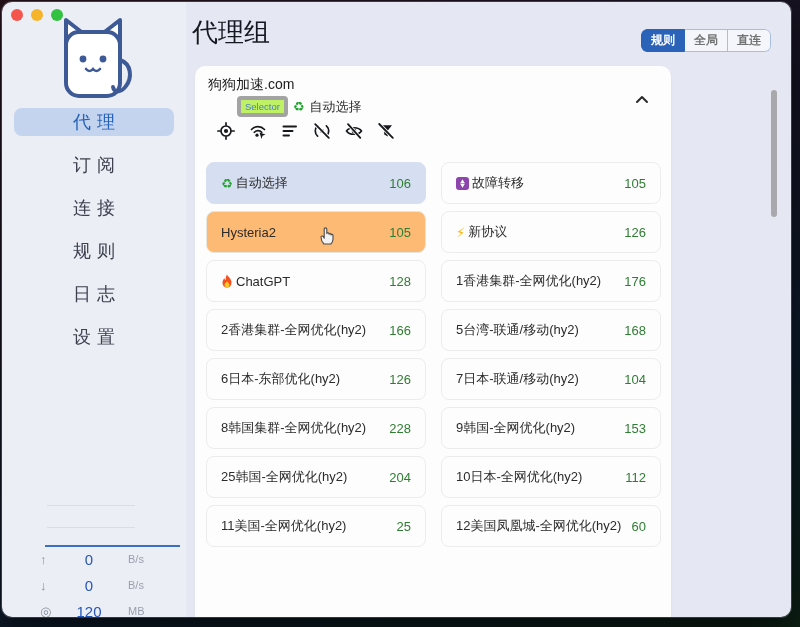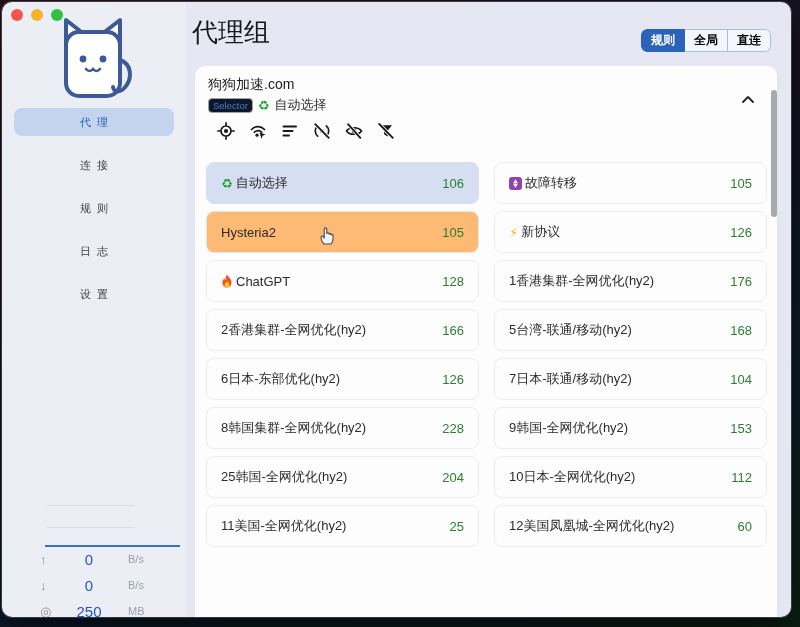--- a/index.html
+++ b/index.html
@@ -17,50 +17,50 @@
   .sidebar { position:relative; width:184px; background:#eceef6; flex:none; }
   .traffic { position:absolute; left:9px; top:7px; display:flex; gap:8px; }
   .traffic span { width:12px; height:12px; border-radius:50%; display:block; }
   .tl-red{ background:#f4564d; } .tl-yellow{ background:#f6b42b; } .tl-green{ background:#33c141; }
 
   .cat-logo { position:absolute; left:48px; top:10px; }
 
   .menu { position:absolute; left:0; top:106px; width:100%; }
   .menu-item { height:28px; margin:0 12px 15px 12px; border-radius:8px;
     display:flex; align-items:center; justify-content:center;
-    font-size:11px; letter-spacing:6px; text-indent:6px; color:#3c414d; cursor:default; }
+    font-size:18px; letter-spacing:6px; text-indent:6px; color:#3c414d; cursor:default; }
   .menu-item.active { background:#c4d4ee; color:#2563b8; }
 
   .spark-line { position:absolute; height:1px; background:#dcdde2; }
   .spark-base { position:absolute; height:2px; background:#3a6fc4; }
 
   .stats { position:absolute; left:0; top:544px; width:184px; }
   .stat-row { display:flex; align-items:center; height:26px; padding-left:38px; }
   .stat-icon { width:20px; color:#8a8f99; font-size:13px; display:flex; align-items:center; }
   .stat-val { width:58px; text-align:center; color:#2456b8; font-size:15px; font-weight:500; }
   .stat-unit { width:44px; padding-left:10px; color:#9aa0ab; font-size:11px; }
 
   
   .main { position:relative; flex:1; background:#e5e8f2; }
   .page-title { position:absolute; left:6px; top:13px; font-size:26px; font-weight:400; color:#15181e; }
 
   .mode-group { position:absolute; right:20px; top:27px; display:flex; border-radius:6px; overflow:hidden; }
   .mode-btn { min-width:42px; height:23px; padding:0 9px; font-size:12px; font-weight:600;
     display:flex; align-items:center; justify-content:center;
-    color:#000000; background:#f4f6fb; border:1px solid #a9bede; border-left-width:0; cursor:pointer; }
+    color:#737373; background:#f4f6fb; border:1px solid #a9bede; border-left-width:0; cursor:pointer; }
   .mode-btn:first-child { border-left-width:1px; border-radius:6px 0 0 6px; }
   .mode-btn:last-child { border-radius:0 6px 6px 0; }
   .mode-btn.active { background:#2a63b8; color:#fff; border-color:#2a63b8; }
 
-  .card { position:absolute; left:9px; top:64px; width:582px; height:560px;
+  .card { position:absolute; left:9px; top:64px; width:476px; height:560px;
     background:#fdfdfe; border-radius:10px 10px 0 0; box-shadow:0 1px 3px rgba(40,50,90,.06); }
   .group-name { position:absolute; left:13px; top:10px; font-size:14px; font-weight:500; color:#1c1c1c; }
   .group-sub { position:absolute; left:13px; top:30px; display:flex; align-items:center; gap:5px; }
-  .type-badge { font-size:9.5px; color:#4a7cc9; border:1px solid #a3a3a3; border-radius:4px;
-    background:#0f172a; padding:1px 4px; line-height:11px; }
+  .type-badge { font-size:9.5px; color:#4a7cc9; border:4px solid #a3a3a3; border-radius:4px;
+    background:#bef264; padding:1px 4px; line-height:11px;margin-left:29px; }
   .cur-icon { color:#1fa32c; font-size:13px; }
   .cur-name { font-size:13px; color:#2e2e2e; }
   .collapse-btn { position:absolute; right:22px; top:24px; cursor:pointer; }
 
   .toolbar { position:absolute; left:22px; top:56px; display:flex; gap:14px; align-items:center; }
   .tool { width:18px; height:18px; color:#17181a; cursor:pointer; }
   .tool svg { width:18px; height:18px; display:block; }
 
   .grid { position:absolute; left:0; top:96px; width:100%; padding:0 10px 0 11px;
     display:grid; grid-template-columns:1fr 1fr; column-gap:15px; row-gap:7px; }
@@ -103,20 +103,21 @@
           <rect x="16" y="20" width="54" height="64" rx="13" fill="#ffffff" stroke-linejoin="round"></rect>
           <path d="M70 48 C82 52 82 66 76 74 C72 80 64 82 63 75"></path>
         </g>
         <circle cx="33" cy="47" r="3.4" fill="#3d5a96"></circle>
         <circle cx="53" cy="47" r="3.4" fill="#3d5a96"></circle>
         <path d="M36 57 q3.5 4 7 0 q3.5 4 7 0" fill="none" stroke="#3d5a96" stroke-width="2.6" stroke-linecap="round"></path>
       </svg>
 
       <nav class="menu" id="menu">
           <div class="menu-item active">代理</div>
+          <div class="menu-item">订阅</div>
           <div class="menu-item">连接</div>
           <div class="menu-item">规则</div>
           <div class="menu-item">日志</div>
           <div class="menu-item">设置</div>
         </nav>
 
       <div class="spark-line" style="left:45px; top:503px; width:88px;"></div>
       <div class="spark-line" style="left:45px; top:525px; width:88px;"></div>
       <div class="spark-base" style="left:43px; top:543px; width:135px;"></div>
 
@@ -126,21 +127,21 @@
             <span class="stat-val">0</span>
             <span class="stat-unit">B/s</span>
           </div>
           <div class="stat-row">
             <span class="stat-icon">↓</span>
             <span class="stat-val">0</span>
             <span class="stat-unit">B/s</span>
           </div>
           <div class="stat-row">
             <span class="stat-icon">◎</span>
-            <span class="stat-val">250</span>
+            <span class="stat-val">120</span>
             <span class="stat-unit">MB</span>
           </div>
         </div>
     </aside>
 
     <section class="main">
       <h1 class="page-title">代理组</h1>
 
       <div class="mode-group" id="modes">
           <button class="mode-btn active">规则</button>

